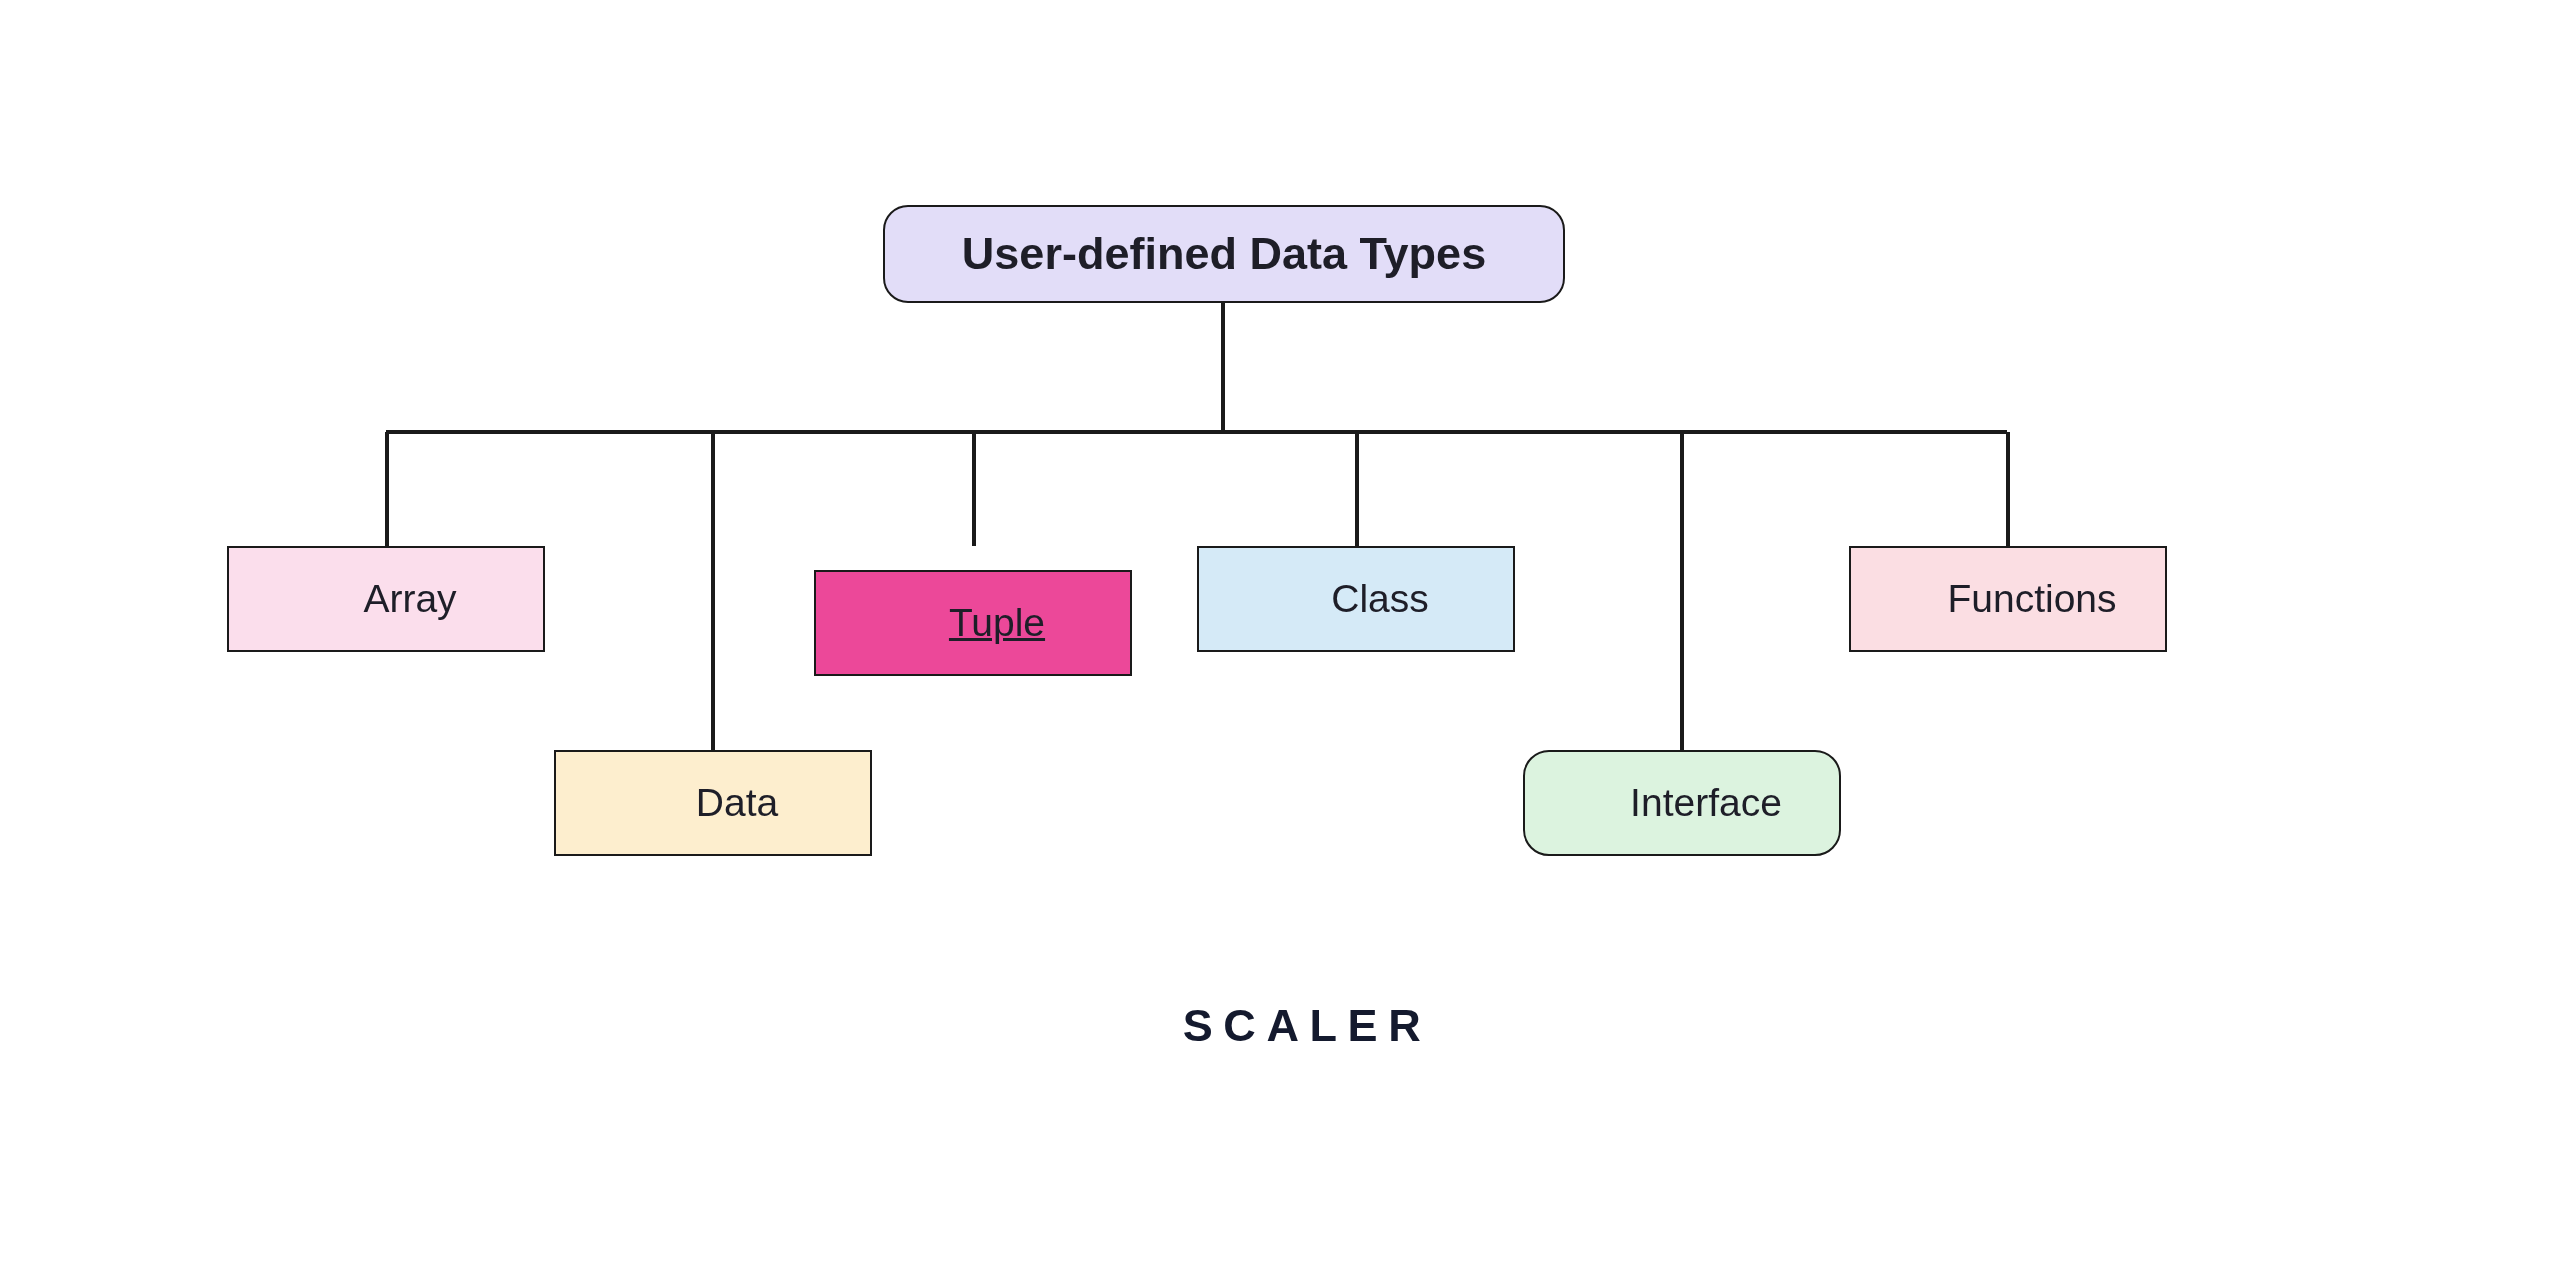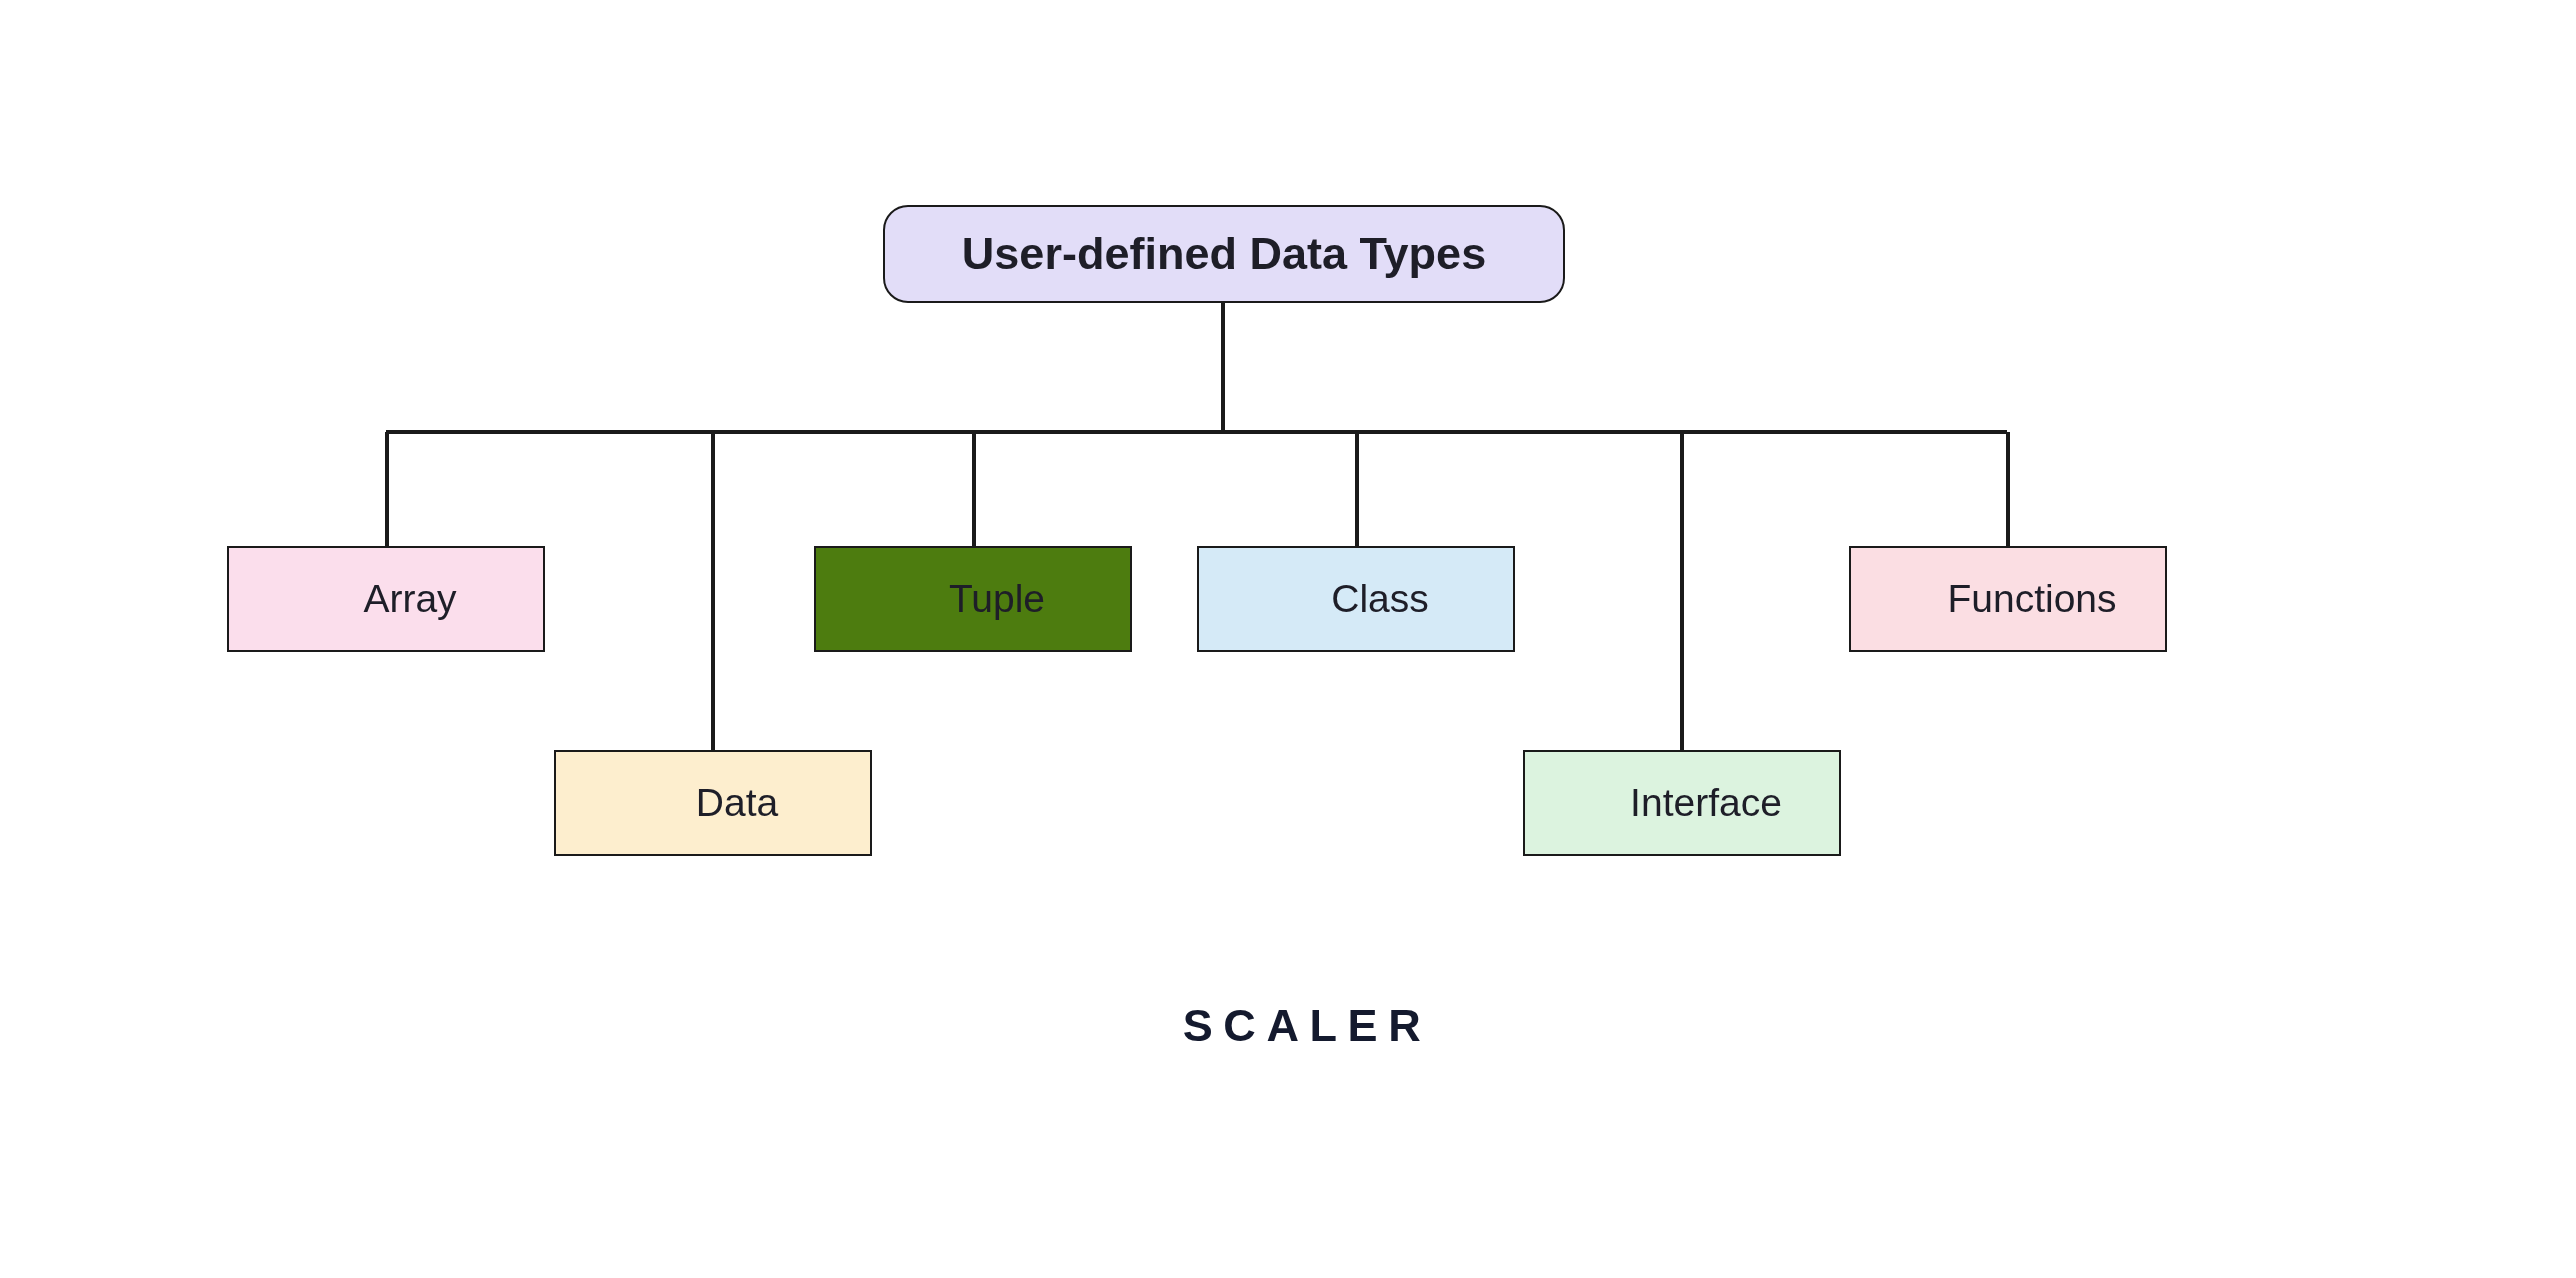--- a/index.html
+++ b/index.html
@@ -71,28 +71,28 @@
 
 <div class="connector" style="left: 385px; top: 432px; width: 3.8px; height: 114px;"></div>
 <div class="node child-node" style="left: 227px; top: 546px; width: 318px; height: 106px; background: rgb(251, 222, 236);">
     <span>Array</span>
   </div>
 <div class="connector" style="left: 711px; top: 432px; width: 3.8px; height: 318px;"></div>
 <div class="node child-node" style="left: 554px; top: 750px; width: 318px; height: 106px; background: rgb(253, 238, 206);">
     <span>Data</span>
   </div>
 <div class="connector" style="left: 972px; top: 432px; width: 3.8px; height: 114px;"></div>
-<div class="node child-node" style="left: 814px; top: 546px; width: 318px; height: 106px; background: #4d7c0f;">
+<div class="node child-node" style="left: 814px; top: 570px; width: 318px; height: 106px; background: #ec4899; text-decoration: underline;">
     <span>Tuple</span>
   </div>
 <div class="connector" style="left: 1355px; top: 432px; width: 3.8px; height: 114px;"></div>
 <div class="node child-node" style="left: 1197px; top: 546px; width: 318px; height: 106px; background: rgb(213, 234, 247);">
     <span>Class</span>
   </div>
 <div class="connector" style="left: 1680px; top: 432px; width: 3.8px; height: 318px;"></div>
-<div class="node child-node" style="left: 1523px; top: 750px; width: 318px; height: 106px; background: rgb(220, 243, 223);">
+<div class="node child-node" style="left: 1523px; top: 750px; width: 318px; height: 106px; background: rgb(220, 243, 223); border-radius: 26px;">
     <span>Interface</span>
   </div>
 <div class="connector" style="left: 2006px; top: 432px; width: 3.8px; height: 114px;"></div>
 <div class="node child-node" style="left: 1849px; top: 546px; width: 318px; height: 106px; background: rgb(251, 222, 227);">
     <span>Functions</span>
   </div>
 
 
 </body></html>

